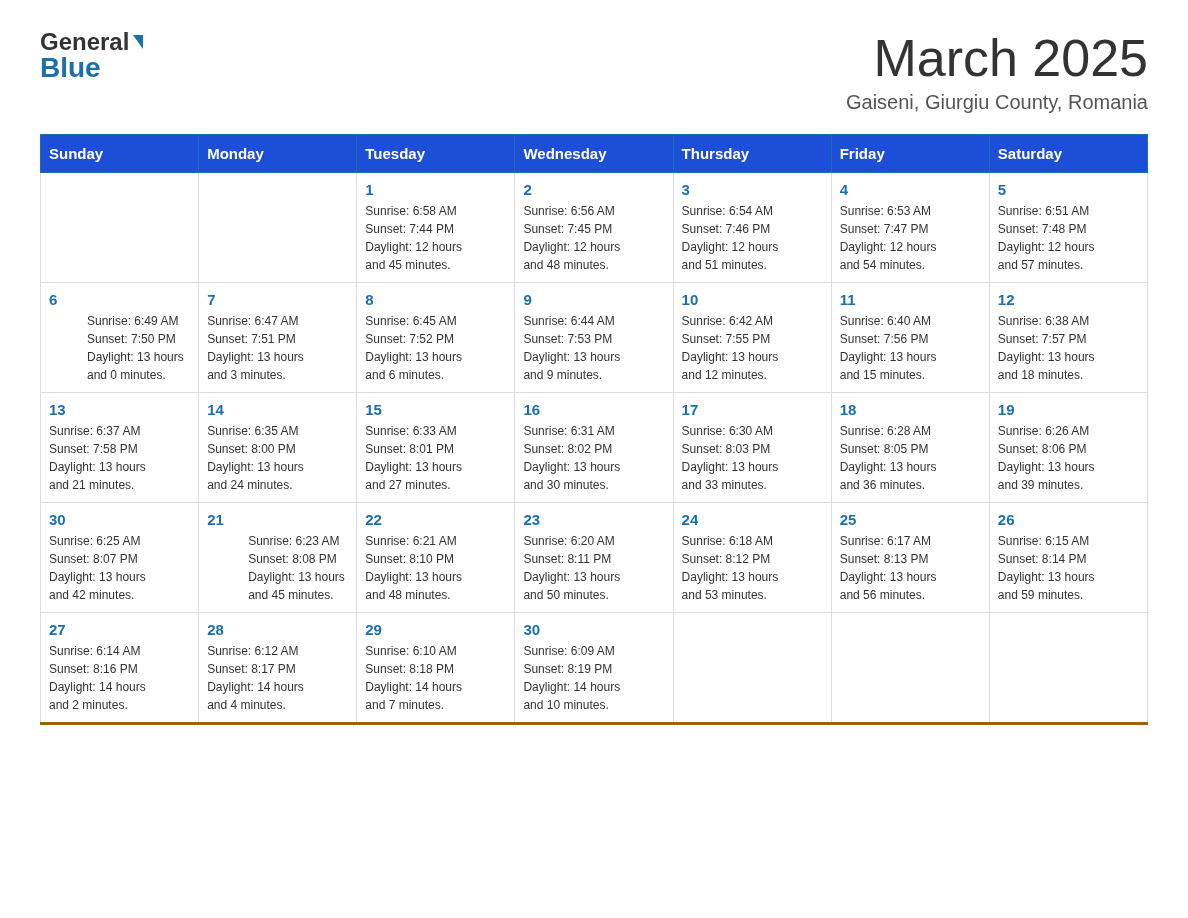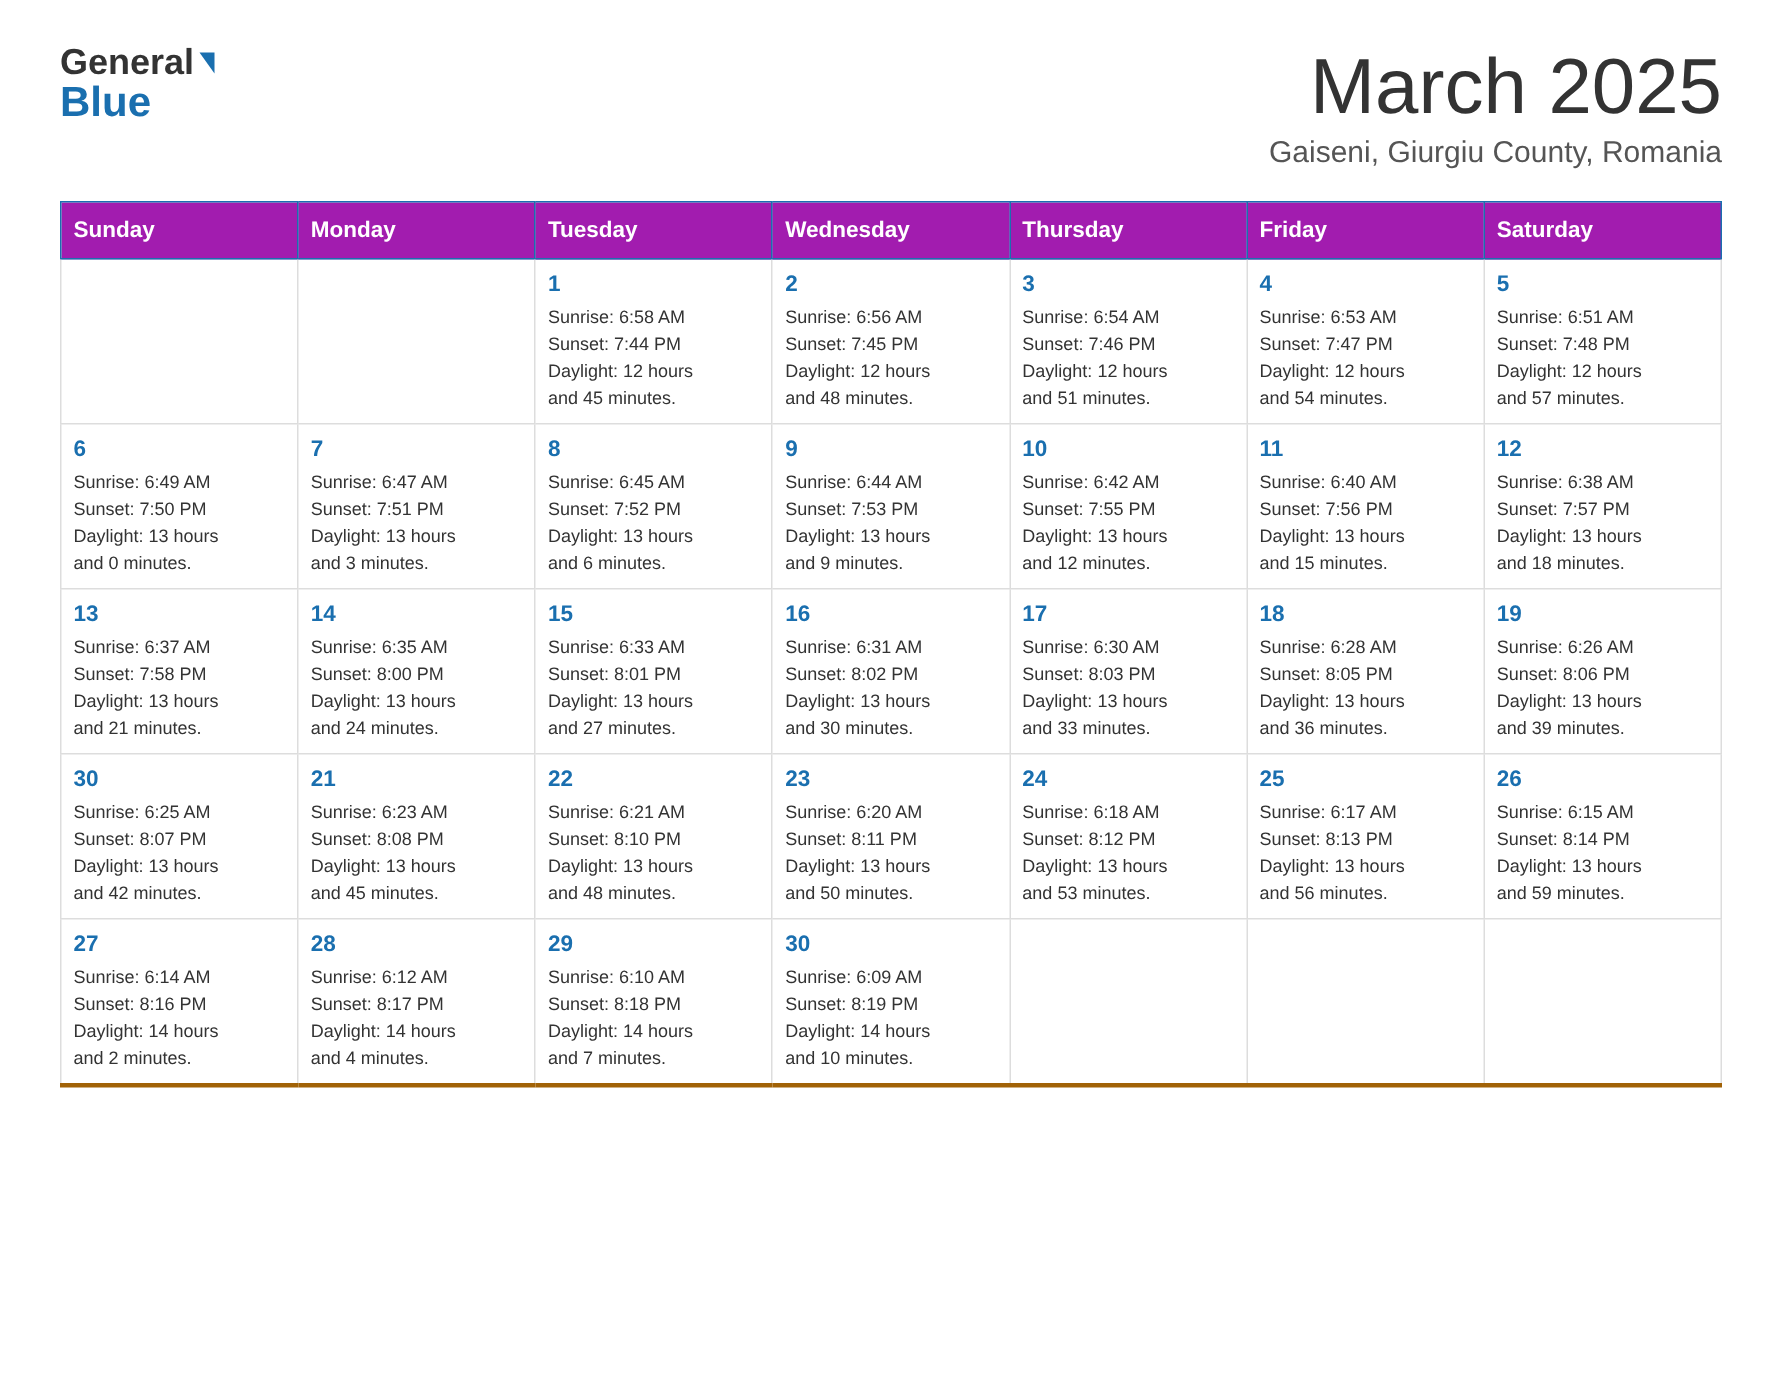--- a/index.html
+++ b/index.html
@@ -58,21 +58,21 @@
       font-size: 20px;
       color: #555;
       margin-top: 4px;
     }
     .calendar-table {
       width: 100%;
       border-collapse: collapse;
       table-layout: fixed;
     }
     .calendar-table thead tr th {
-      background-color: #a21caf;
+      background-color: #1d4ed8;
       color: #ffffff;
       font-size: 15px;
       font-weight: bold;
       padding: 10px 8px;
       text-align: left;
       border: 1px solid #1a6faf;
     }
     .calendar-table tbody tr td {
       vertical-align: top;
       padding: 8px 8px;
@@ -171,21 +171,21 @@
           <span class="day-number">5</span>
           <div class="day-info" style="white-space: pre-line;">Sunrise: 6:51 AM
 Sunset: 7:48 PM
 Daylight: 12 hours
 and 57 minutes.</div>
         </td>
       </tr>
       <tr>
         <td>
           <span class="day-number">6</span>
-          <div class="day-info" style="white-space: pre-line;">Sunrise: 6:49 AM
+          <div class="day-info" style="white-space: pre-line; margin-left: 38px;">Sunrise: 6:49 AM
 Sunset: 7:50 PM
 Daylight: 13 hours
 and 0 minutes.</div>
         </td>
         <td>
           <span class="day-number">7</span>
           <div class="day-info" style="white-space: pre-line;">Sunrise: 6:47 AM
 Sunset: 7:51 PM
 Daylight: 13 hours
 and 3 minutes.</div>
@@ -280,21 +280,21 @@
       <tr>
         <td>
           <span class="day-number">30</span>
           <div class="day-info" style="white-space: pre-line;">Sunrise: 6:25 AM
 Sunset: 8:07 PM
 Daylight: 13 hours
 and 42 minutes.</div>
         </td>
         <td>
           <span class="day-number">21</span>
-          <div class="day-info" style="white-space: pre-line;">Sunrise: 6:23 AM
+          <div class="day-info" style="white-space: pre-line; margin-left: 41px;">Sunrise: 6:23 AM
 Sunset: 8:08 PM
 Daylight: 13 hours
 and 45 minutes.</div>
         </td>
         <td>
           <span class="day-number">22</span>
           <div class="day-info" style="white-space: pre-line;">Sunrise: 6:21 AM
 Sunset: 8:10 PM
 Daylight: 13 hours
 and 48 minutes.</div>

